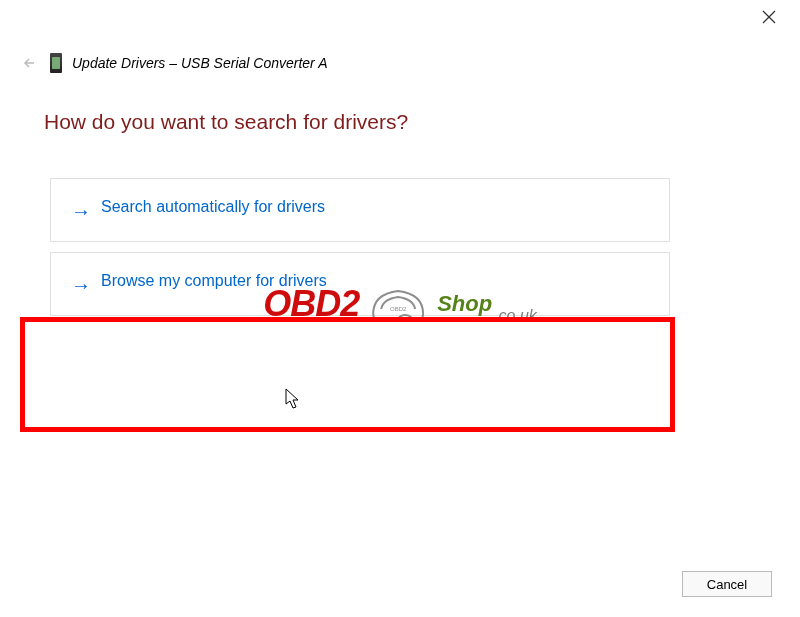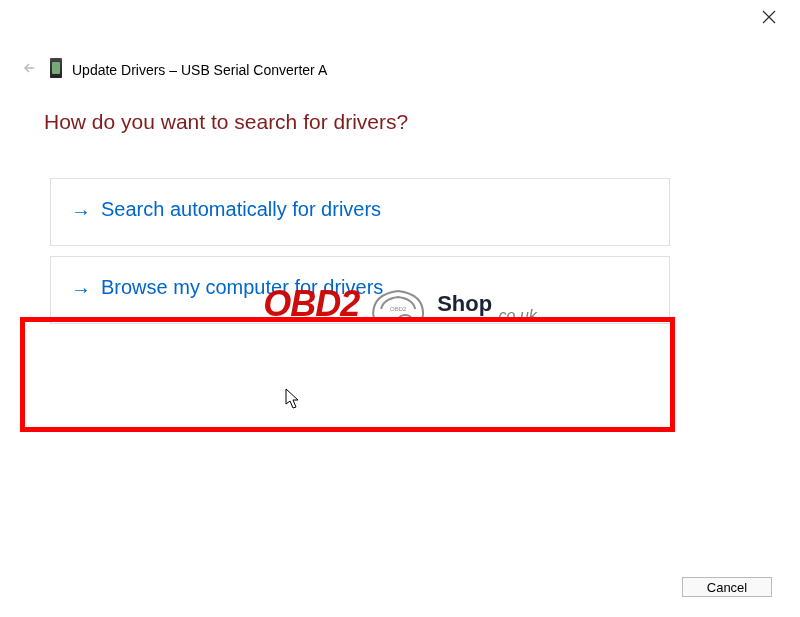--- a/index.html
+++ b/index.html
@@ -23,21 +23,22 @@
       cursor: pointer;
     }
     .close-btn svg { width: 14px; height: 14px; }
     .header {
       position: absolute;
       top: 48px;
       left: 20px;
       right: 20px;
       height: 30px;
       display: flex;
-      align-items: flex-end;
+      align-items: center;
+      font-style: italic;
     }
     .back-arrow {
       width: 20px; height: 20px;
       color: #999;
       margin-right: 10px;
       display: flex;
       align-items: center;
       justify-content: center;
     }
     .back-arrow svg { width: 16px; height: 16px; stroke: #aaa; }
@@ -84,21 +85,21 @@
     .opt-row { display: flex; align-items: flex-start; }
     .opt-arrow {
       color: #0066cc;
       font-size: 20px;
       margin-right: 10px;
       line-height: 1.2;
     }
     .opt-body { flex: 1; }
     .opt-title {
       color: #0066cc;
-      font-size: 20px;
+      font-size: 16px;
       font-weight: 400;
       line-height: 1.2;
       margin-bottom: 4px;
     }
     .opt-desc {
       color: #0066cc;
       font-size: 14px;
       line-height: 1.35;
     }
     .highlight-box {
@@ -134,30 +135,30 @@
       color: #cc0000;
       font-style: italic;
       letter-spacing: -1px;
     }
     .wm-car {
       width: 70px; height: 50px;
       position: relative;
       margin: 0 4px;
     }
     .wm-car svg { width: 100%; height: 100%; }
-    .wm-shop { font-size: 22px; font-weight: 700; color: #0f172a; }
+    .wm-shop { font-size: 22px; font-weight: 700; color: #4d7c0f; font-style: italic; }
     .wm-couk { font-size: 16px; color: #777; font-style: italic; margin-left:2px;margin-top:25px; }
     .footer {
       position: absolute;
       bottom: 20px;
       right: 28px;
     }
     .cancel-btn {
       min-width: 90px;
-      height: 20px;
+      height: 26px;
       font-size: 13px;
       background: #f9f9f9;
       border: 1px solid #bbb;
       cursor: pointer;
       font-family: inherit;
     }
   </style>
 </head>
 <body>
 

